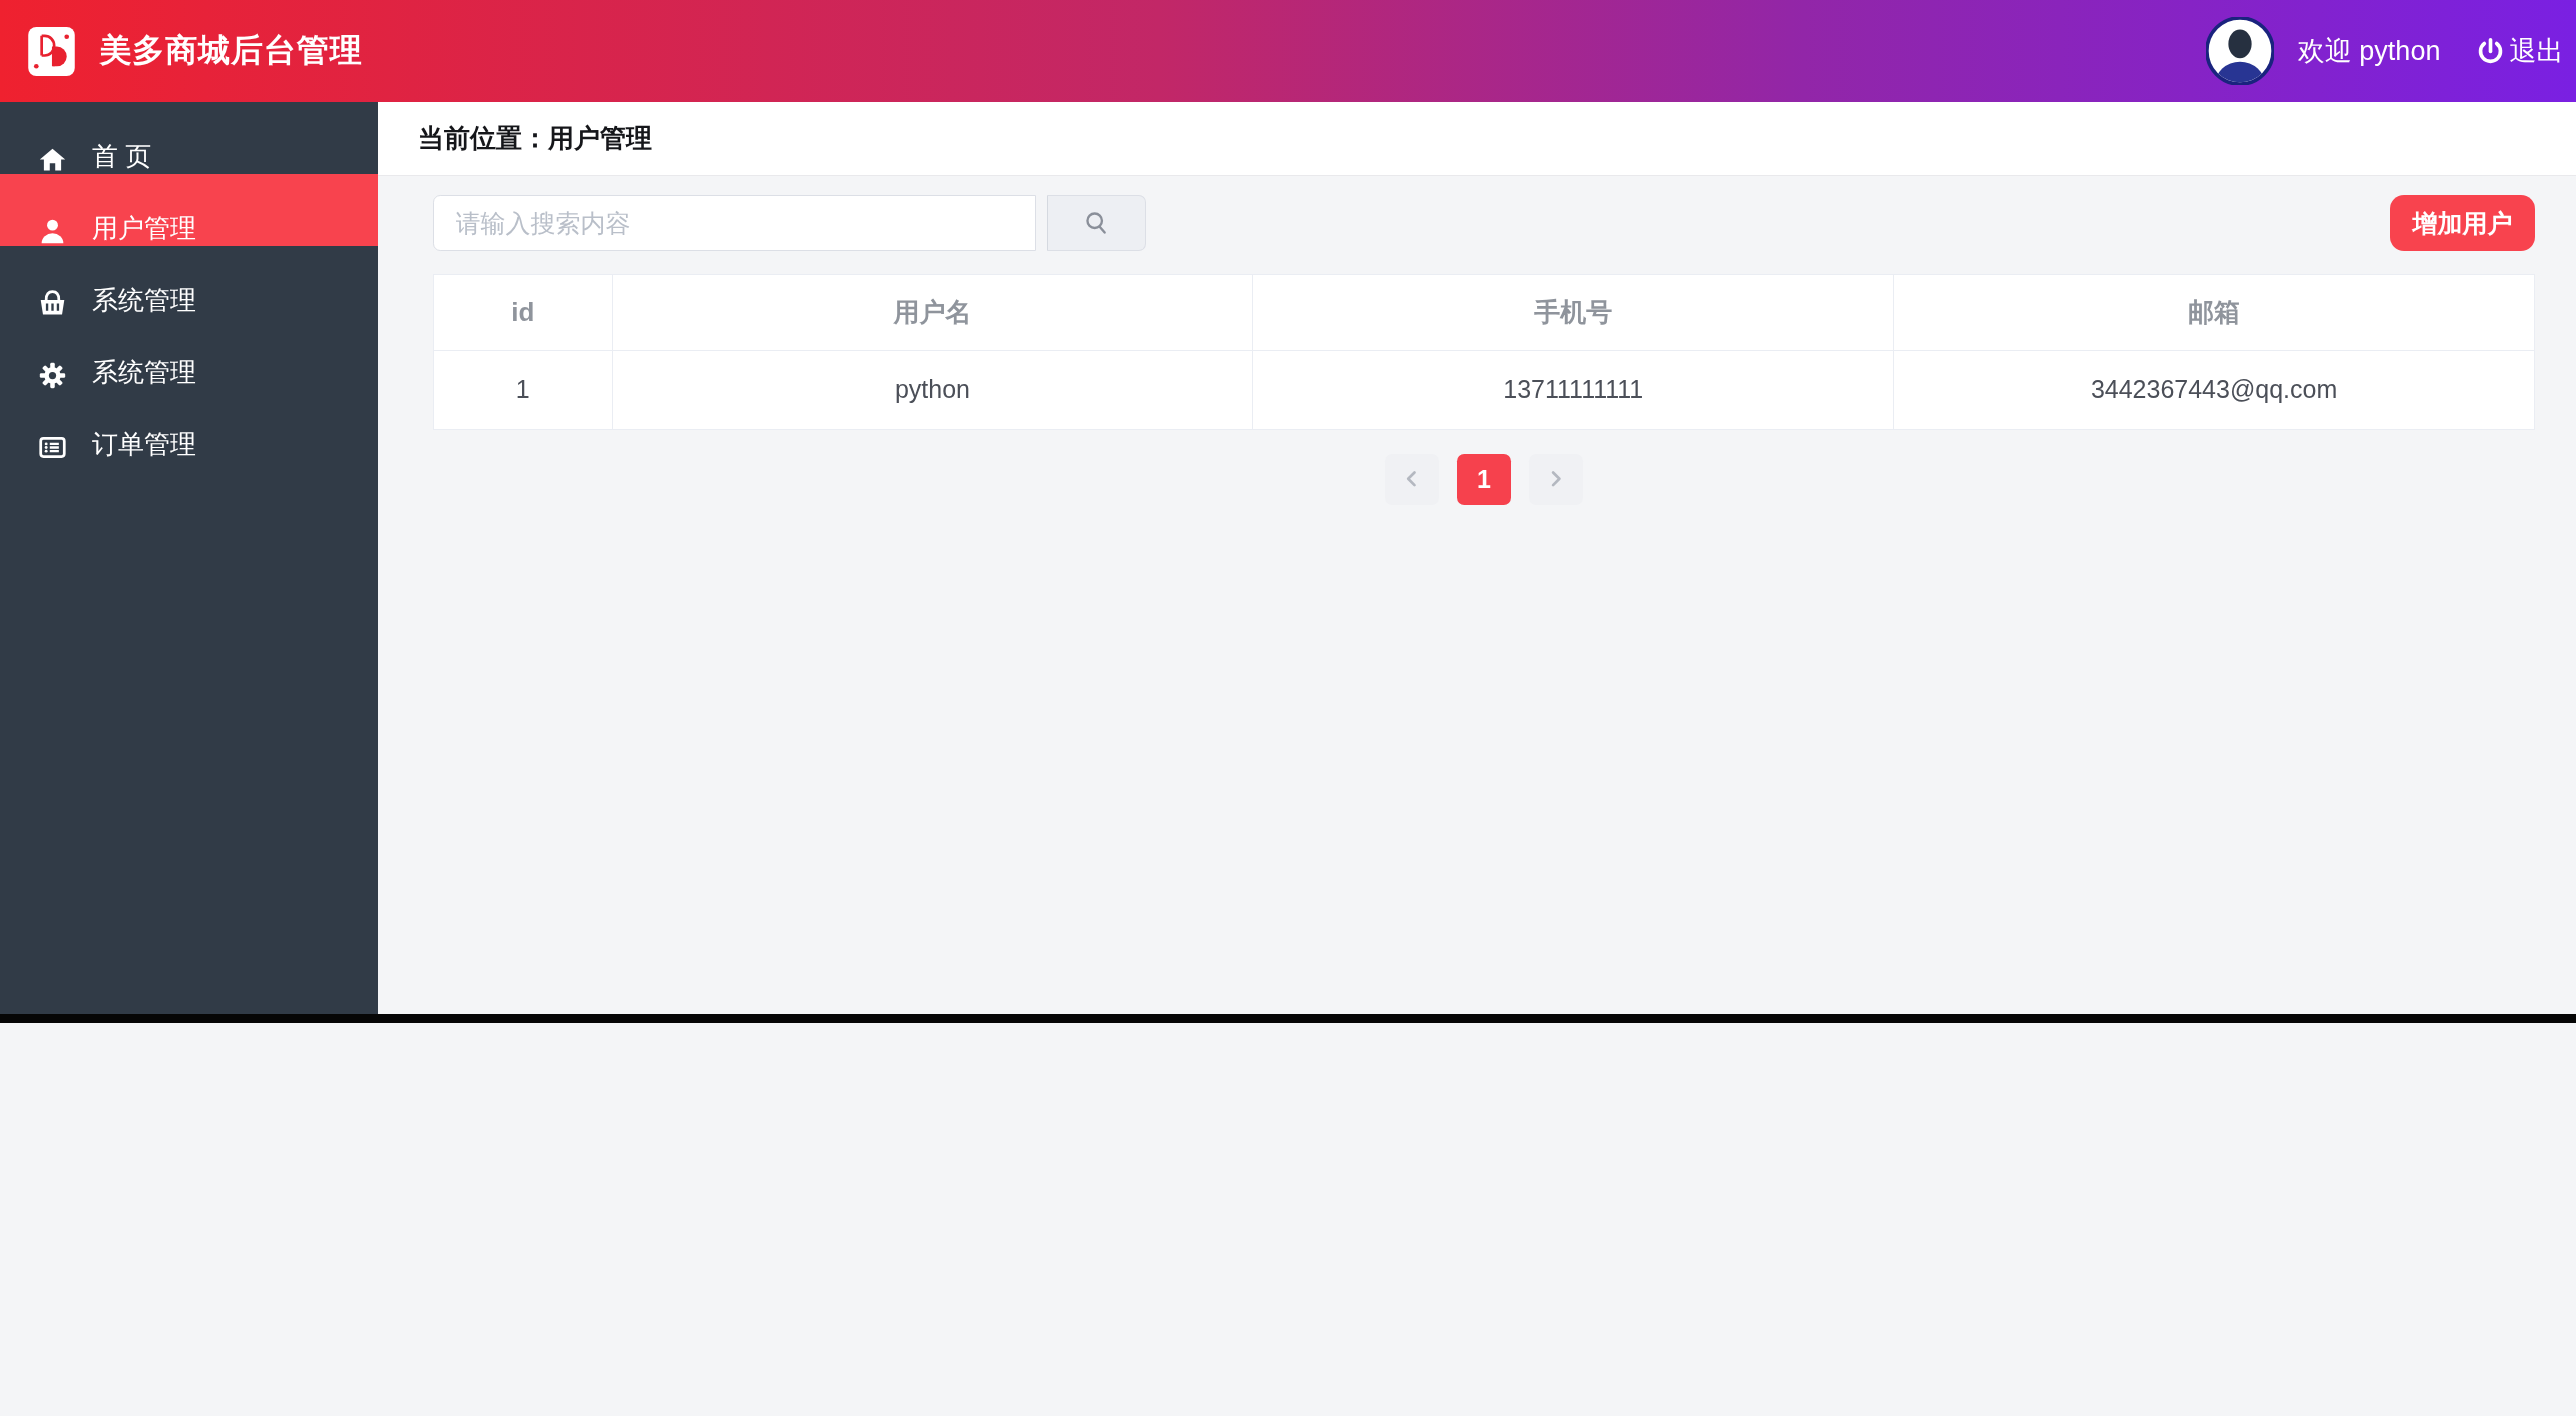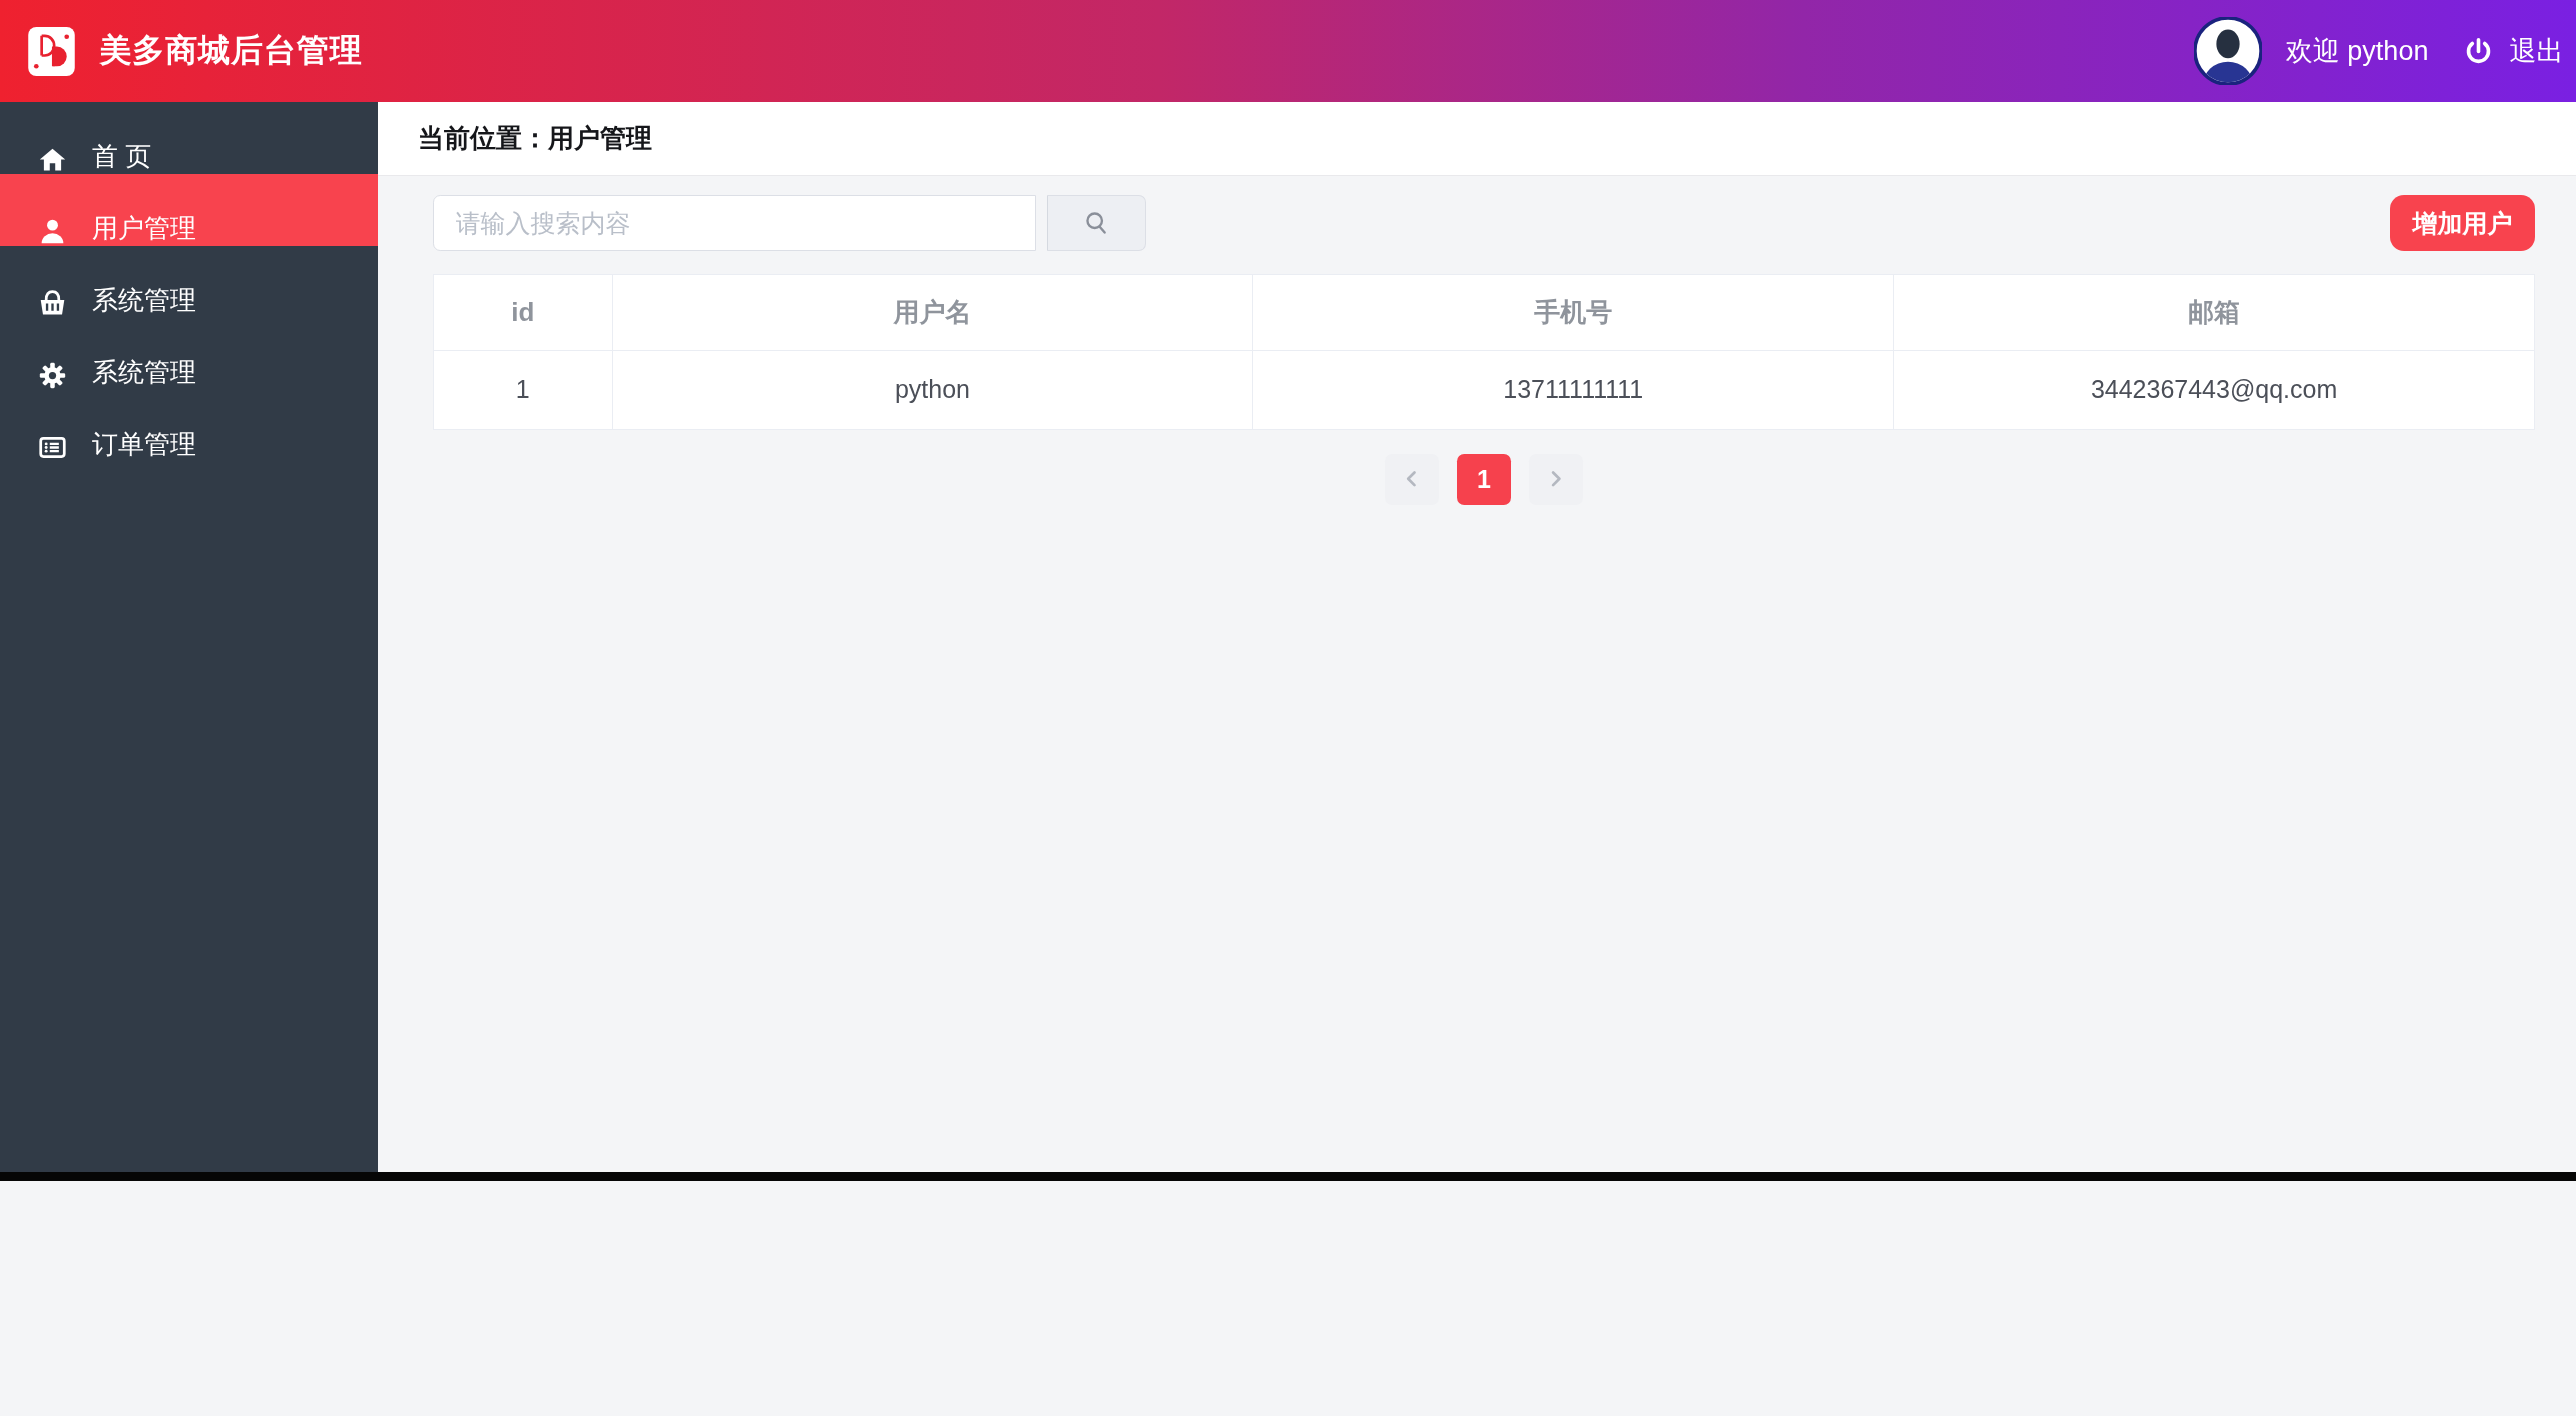--- a/index.html
+++ b/index.html
@@ -1,35 +1,35 @@
 <!DOCTYPE html>
 <html style="font-size:14.4px"><head>
 <meta charset="utf-8">
 <style>
   * { margin: 0; padding: 0; box-sizing: border-box; }
   html, body { width: 2576px; height: 1417px; overflow: hidden; }
   body { font-family: "Liberation Sans", "DejaVu Sans", sans-serif; background: #f4f5f7; }
 
-  .app { width: 2576px; height: 1181px; display: flex; flex-direction: column; position: relative; }
+  .app { width: 2576px; height: 1023px; display: flex; flex-direction: column; position: relative; }
 
   
   .topbar {
     height: 102px; flex: 0 0 102px;
     background: linear-gradient(90deg, #ef212f 0%, #c22767 45%, #9226a8 70%, #7a20e2 100%);
     display: flex; align-items: center;
     padding: 0 12.6px 0 27px;
     color: #fff;
   }
   .brand { display: flex; align-items: center; cursor: pointer; }
   .logo-box { width: 49px; height: 51px; display: inline-flex; }
   .app-title { font-size: 32px; font-weight: 700; margin-left: 23.4px; letter-spacing: 0.9px; }
   .user-area { margin-left: auto; display: flex; align-items: center; gap: 23.4px; }
   .avatar { width: 68px; height: 68px; display: inline-flex; cursor: pointer; }
   .welcome { font-size: 27px; }
-  .logout { display: inline-flex; align-items: center; gap: 16px; font-size: 27px; cursor: pointer; margin-left: 12.6px; }
+  .logout { display: inline-flex; align-items: center; gap: 4px; font-size: 27px; cursor: pointer; margin-left: 12.6px; }
 
   
   .shell { flex: 1; display: flex; min-height: 0; }
 
   
   .sidebar { width: 378px; flex: 0 0 378px; background: #313b47; }
   .nav-item {
     height: 72px; display: flex; align-items: flex-end;
     padding-left: 38px; color: #ffffff; cursor: pointer;
   }

